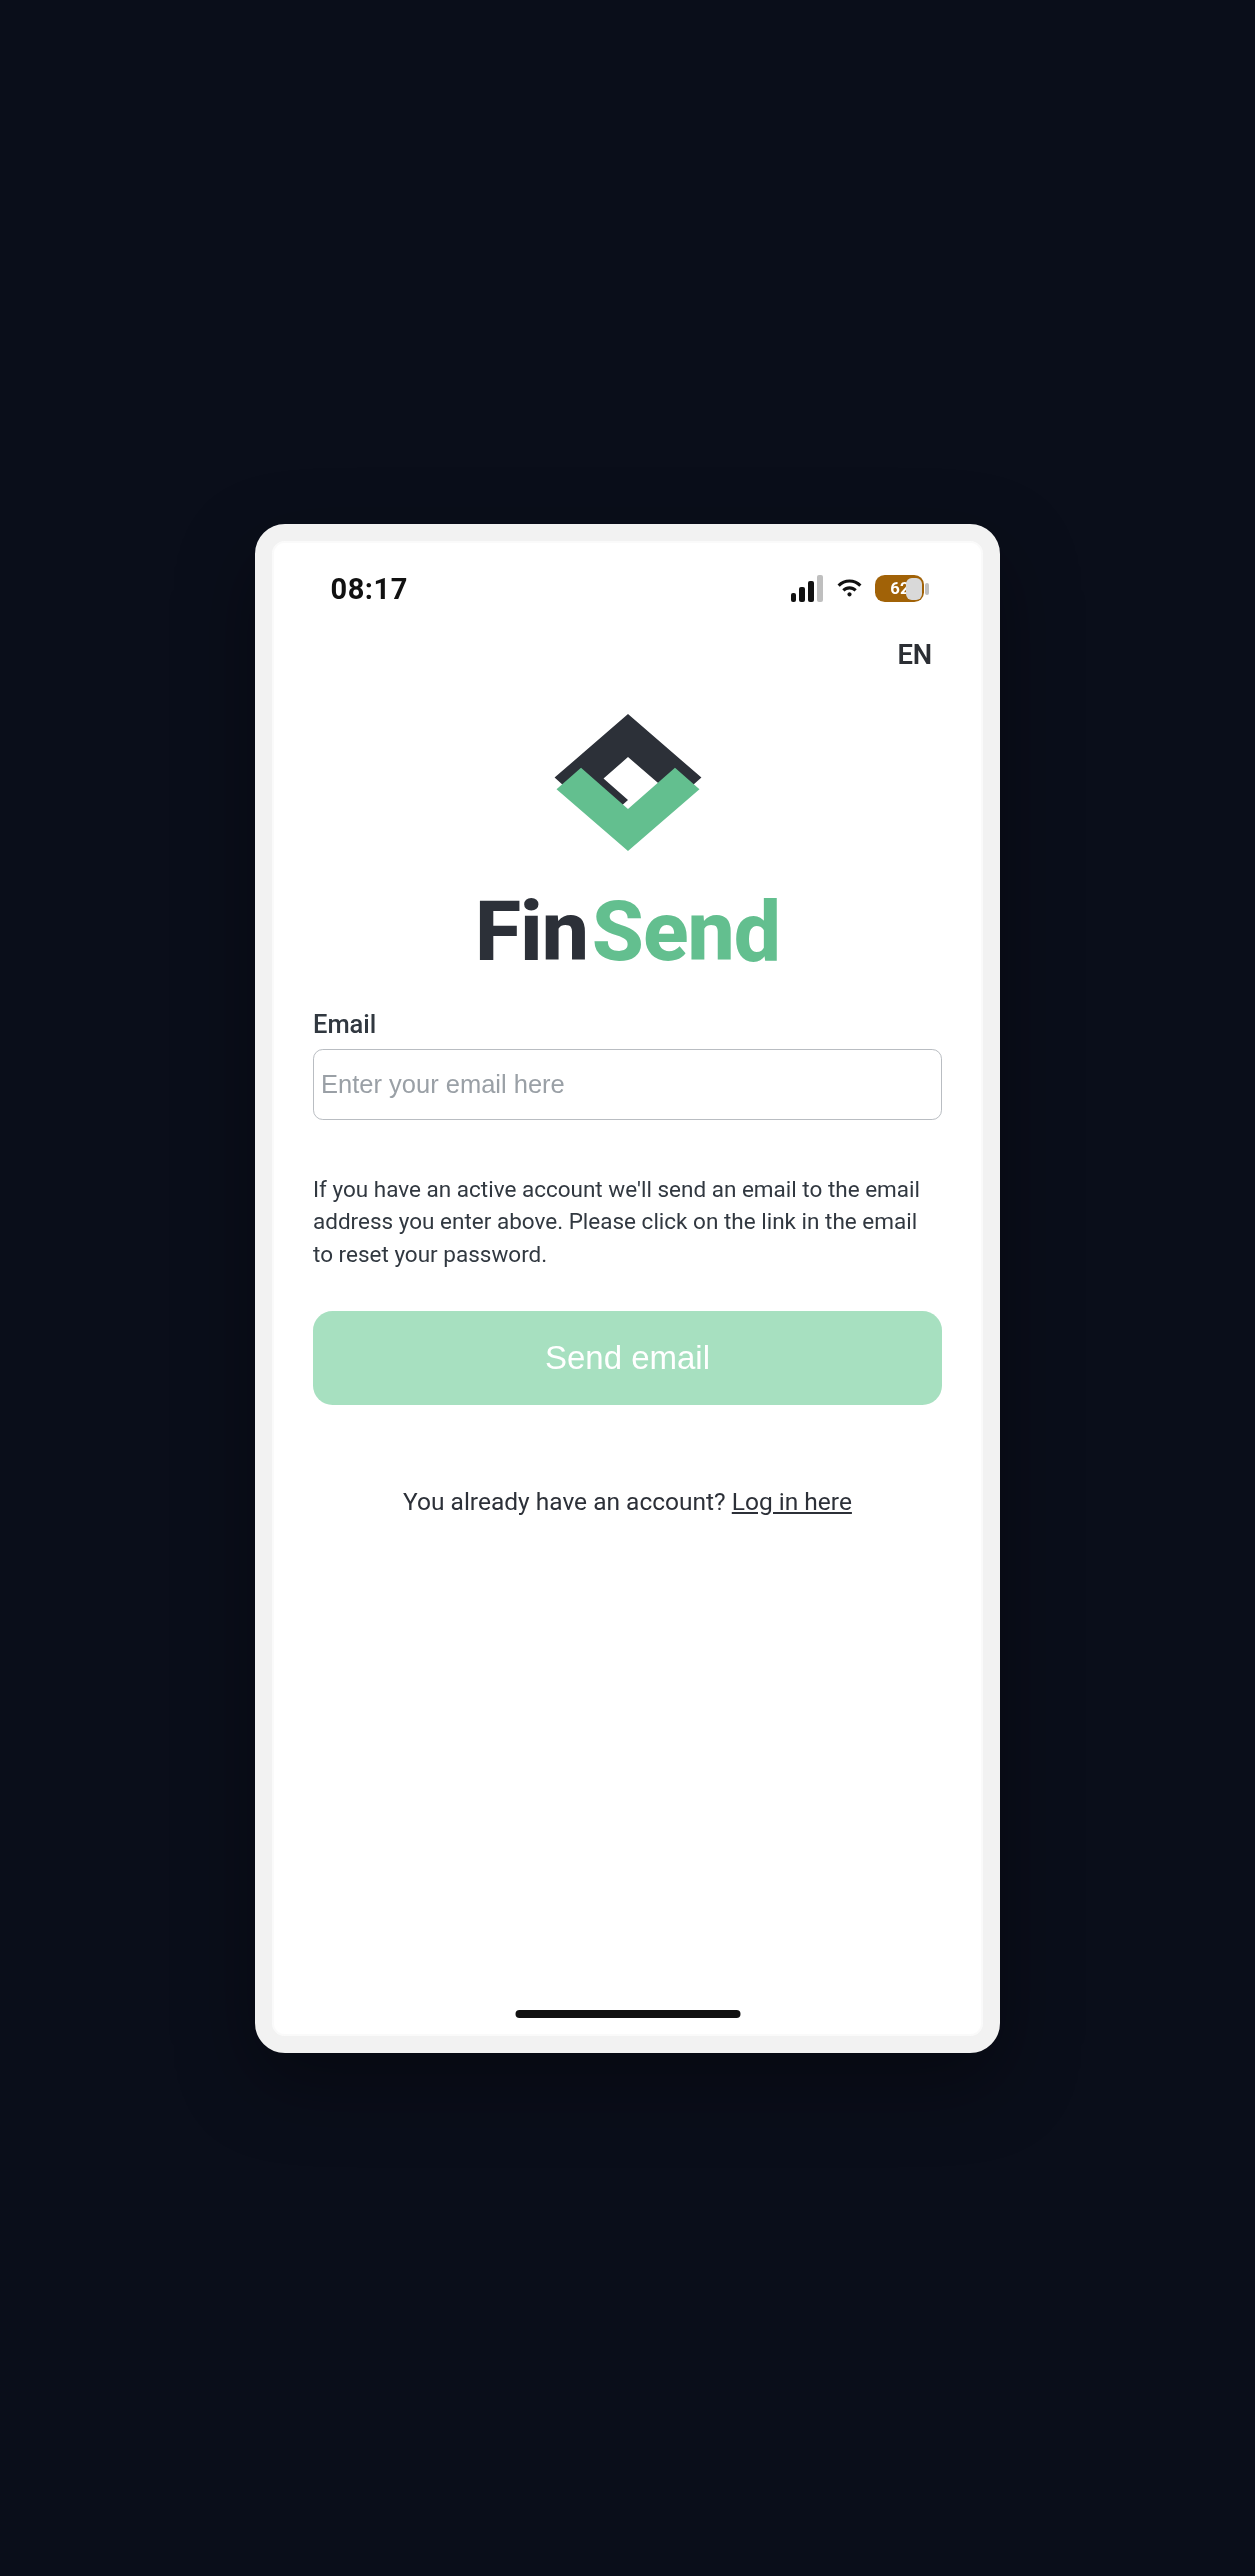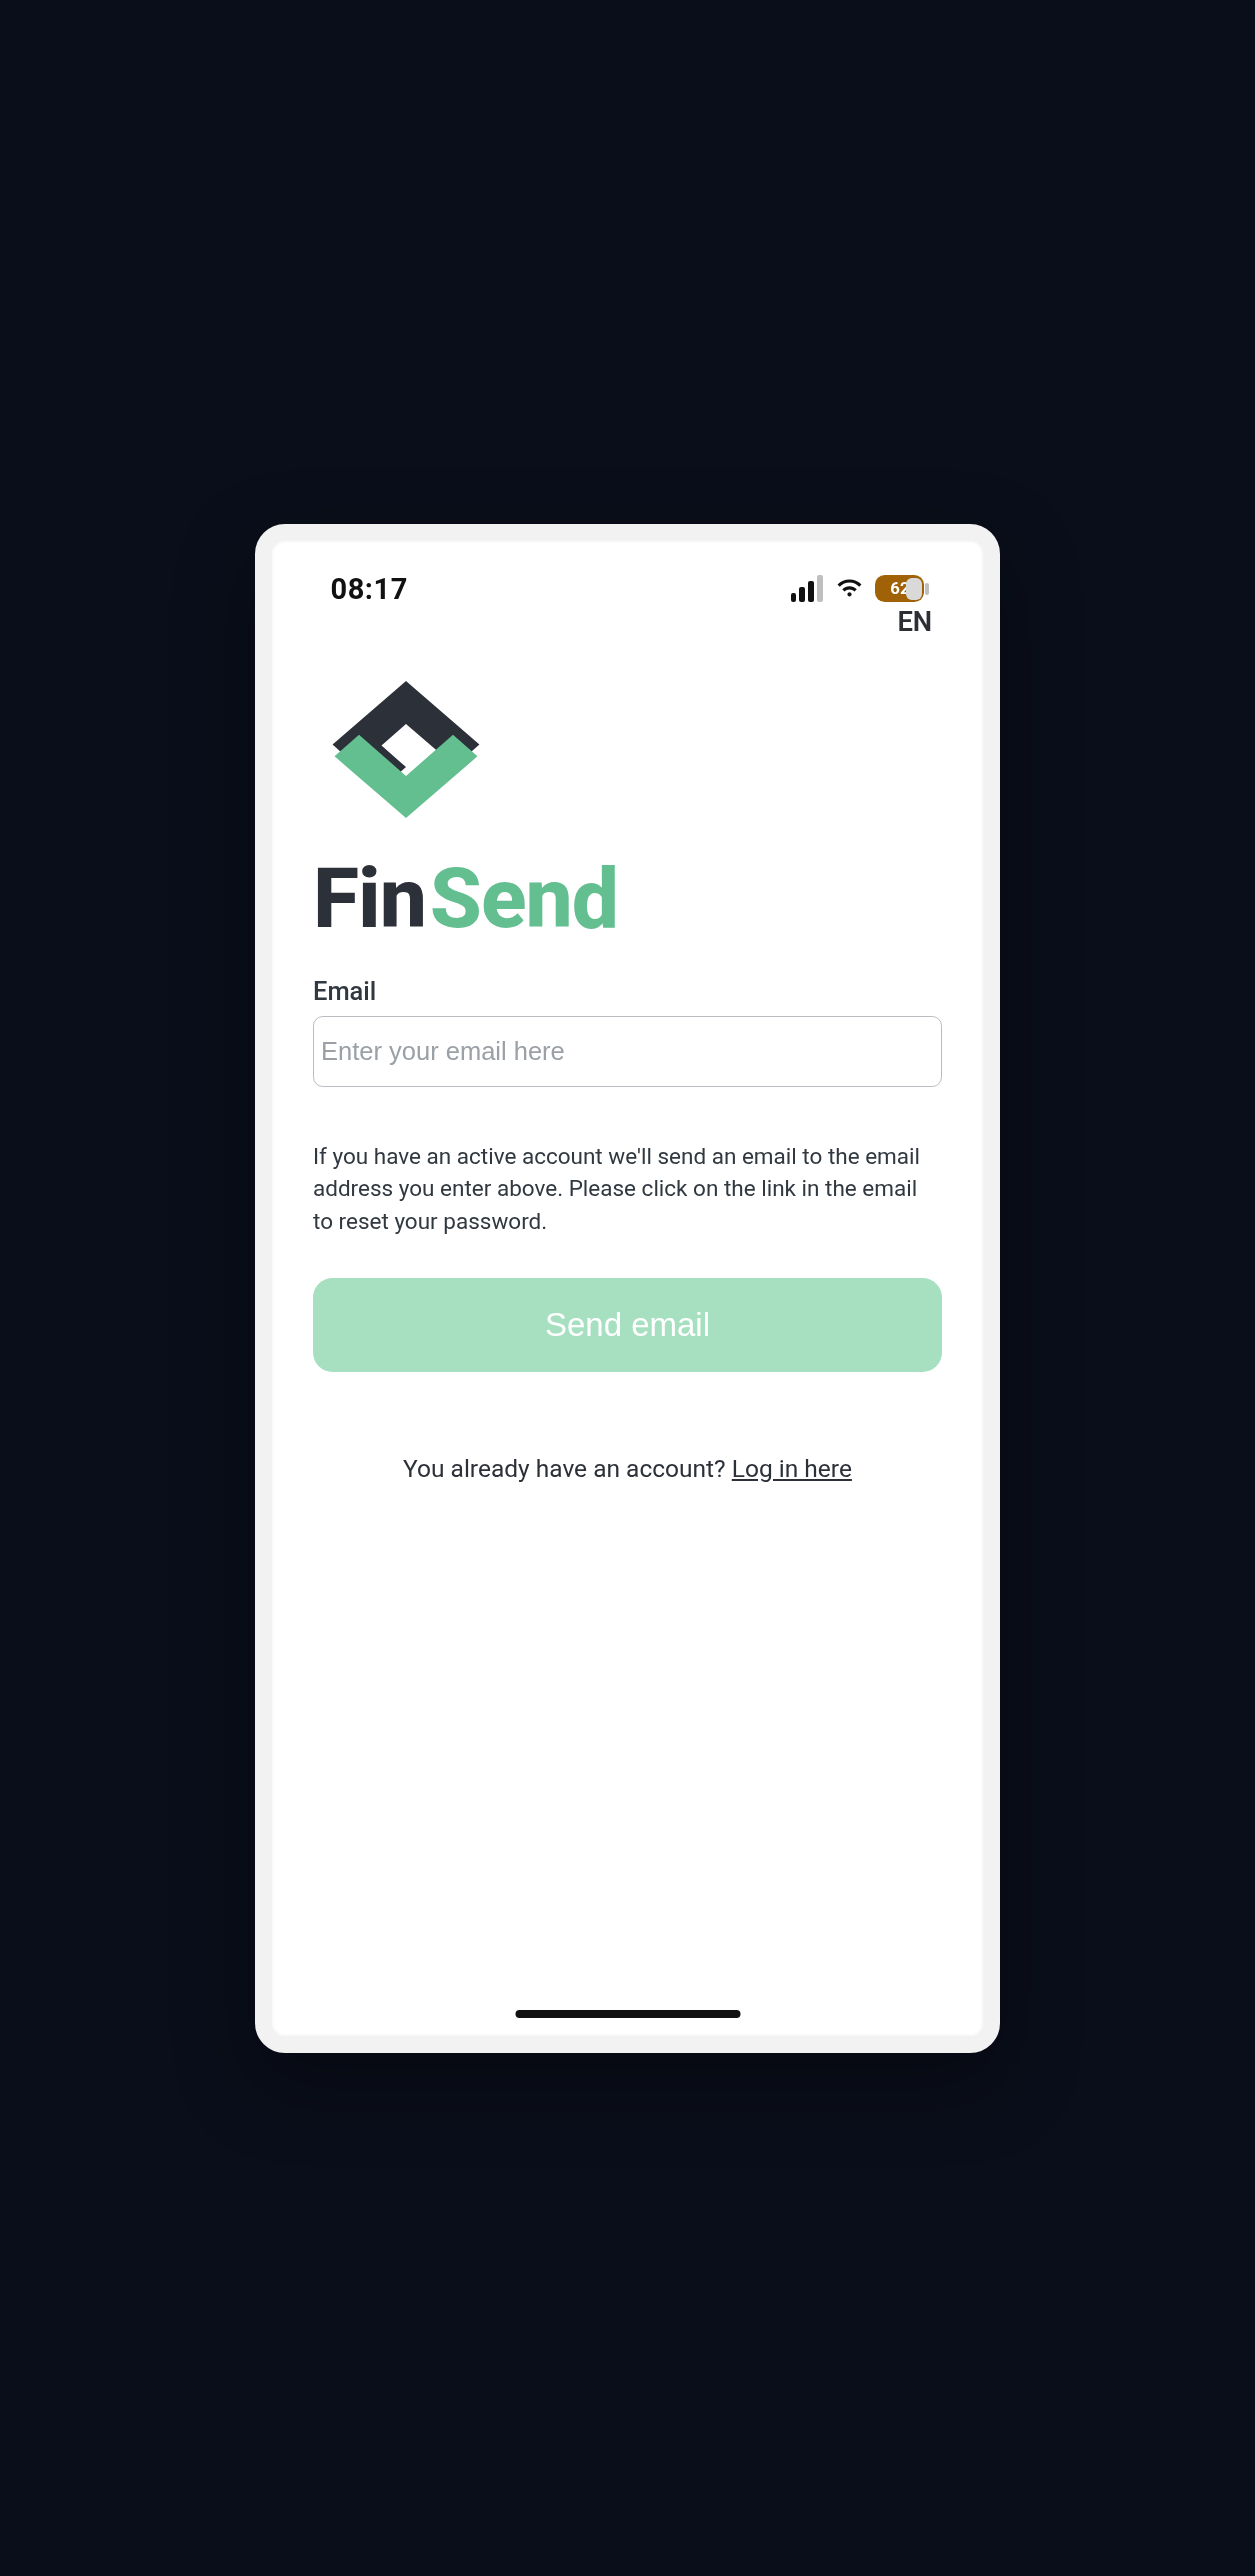--- a/index.html
+++ b/index.html
@@ -98,32 +98,33 @@
       top: 2.9px;
       bottom: 2.9px;
       width: 15.7px;
       background: #d9d9d9;
       border-radius: 5.9px;
     }
 
     .lang-row {
       display: flex;
       justify-content: flex-end;
+      margin-top: 33px;
       padding-right: 9.8px;
     }
     .lang {
       font-size: 27.4px;
       font-weight: 600;
       color: #2c2f34;
     }
 
     .brand {
       display: flex;
       flex-direction: column;
-      align-items: flex-start;
+      align-items: center;
       margin-top: 33px;
     }
     .brand-mark { width: 186px; height: 157px; }
     .brand-name {
       margin-top: 21.6px;
       font-size: 84px;
       font-weight: 800;
       letter-spacing: -1px;
       display: flex;
       gap: 3.9px;

